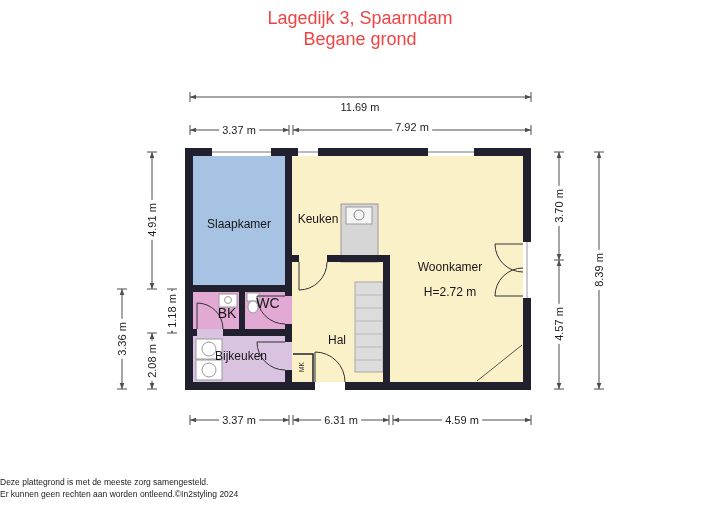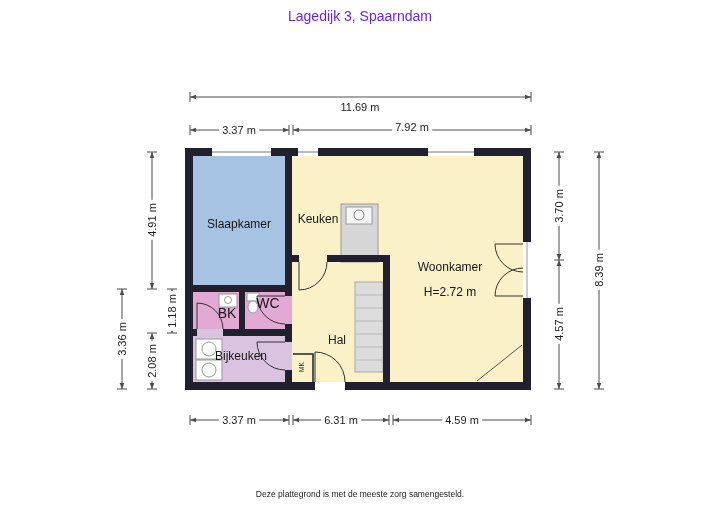--- a/index.html
+++ b/index.html
@@ -1,22 +1,22 @@
 <!DOCTYPE html>
 <html style="--c-wall: #20202e; --c-bedroom: #a6c3e3; --c-living: #faf1c9; --c-wet_room: #e2a9d4; --c-utility: #d9c3e0; --c-counter: #d6d6d6; --c-stairs: #dcdcdc;"><head>
 <meta charset="utf-8">
 <style>
   html,body{margin:0;padding:0;background:#fff;}
   .canvas{
     position:relative;width:720px;height:509px;background:#ffffff;
     font-family:"Liberation Sans",sans-serif;overflow:hidden;color:#111;
   }
   .title{position:absolute;top:8px;left:0;width:100%;text-align:center;
-    font-size:14px;line-height:1.18;color:#6d28d9;}
-  .footer{position:absolute;bottom:9px;left:0;width:100%;text-align:center;
+    font-size:18px;line-height:1.18;color:#ef4444;}
+  .footer{position:absolute;bottom:9px;left:0;width:100%;text-align:left;
     font-size:8.5px;line-height:1.35;color:#222;}
   svg.plan{position:absolute;left:0;top:0;}
   .room-label{position:absolute;transform:translate(-50%,-50%);
     font-size:12px;color:#161616;white-space:nowrap;}
   .room-label.small{font-size:14px;}
   .room-label.tiny{font-size:6.5px;}
   .room-label.vert{transform:translate(-50%,-50%) rotate(-90deg);}
   .dim{position:absolute;transform:translate(-50%,-50%);font-size:11px;
     color:#1c1c1c;background:#fff;padding:0 3px;white-space:nowrap;}
   .dim.vert{transform:translate(-50%,-50%) rotate(-90deg);}
@@ -28,20 +28,21 @@
   .f-counter{fill:var(--c-counter,#d6d6d6);}
   .f-stairs{fill:var(--c-stairs,#dcdcdc);}
 </style>
 </head>
 <body>
 
 <div class="canvas">
 
   <div class="title">
     <div>Lagedijk 3, Spaarndam</div>
+    <div>Begane grond</div>
   </div>
 
   <svg class="plan" width="720" height="509" viewBox="0 0 720 509">
     <defs>
       <marker id="arr" viewBox="0 0 10 10" refX="9" refY="5" markerWidth="7" markerHeight="7" orient="auto-start-reverse">
         <path d="M0,1.5 L9,5 L0,8.5 z" fill="#4d4d4d"></path>
       </marker>
     </defs>
 
     <g>
@@ -195,15 +196,16 @@
   <span class="dim vert" style="left:152px;top:220px">4.91 m</span>
   <span class="dim vert" style="left:172px;top:311px">1.18 m</span>
   <span class="dim vert" style="left:152px;top:361px">2.08 m</span>
   <span class="dim vert" style="left:122px;top:339px">3.36 m</span>
   <span class="dim vert" style="left:559px;top:206px">3.70 m</span>
   <span class="dim vert" style="left:559px;top:324px">4.57 m</span>
   <span class="dim vert" style="left:599px;top:270px">8.39 m</span>
 
   <div class="footer">
     <div>Deze plattegrond is met de meeste zorg samengesteld.</div>
+    <div>Er kunnen geen rechten aan worden ontleend.©In2styling 2024</div>
   </div>
 
 </div>
 
 </body></html>

